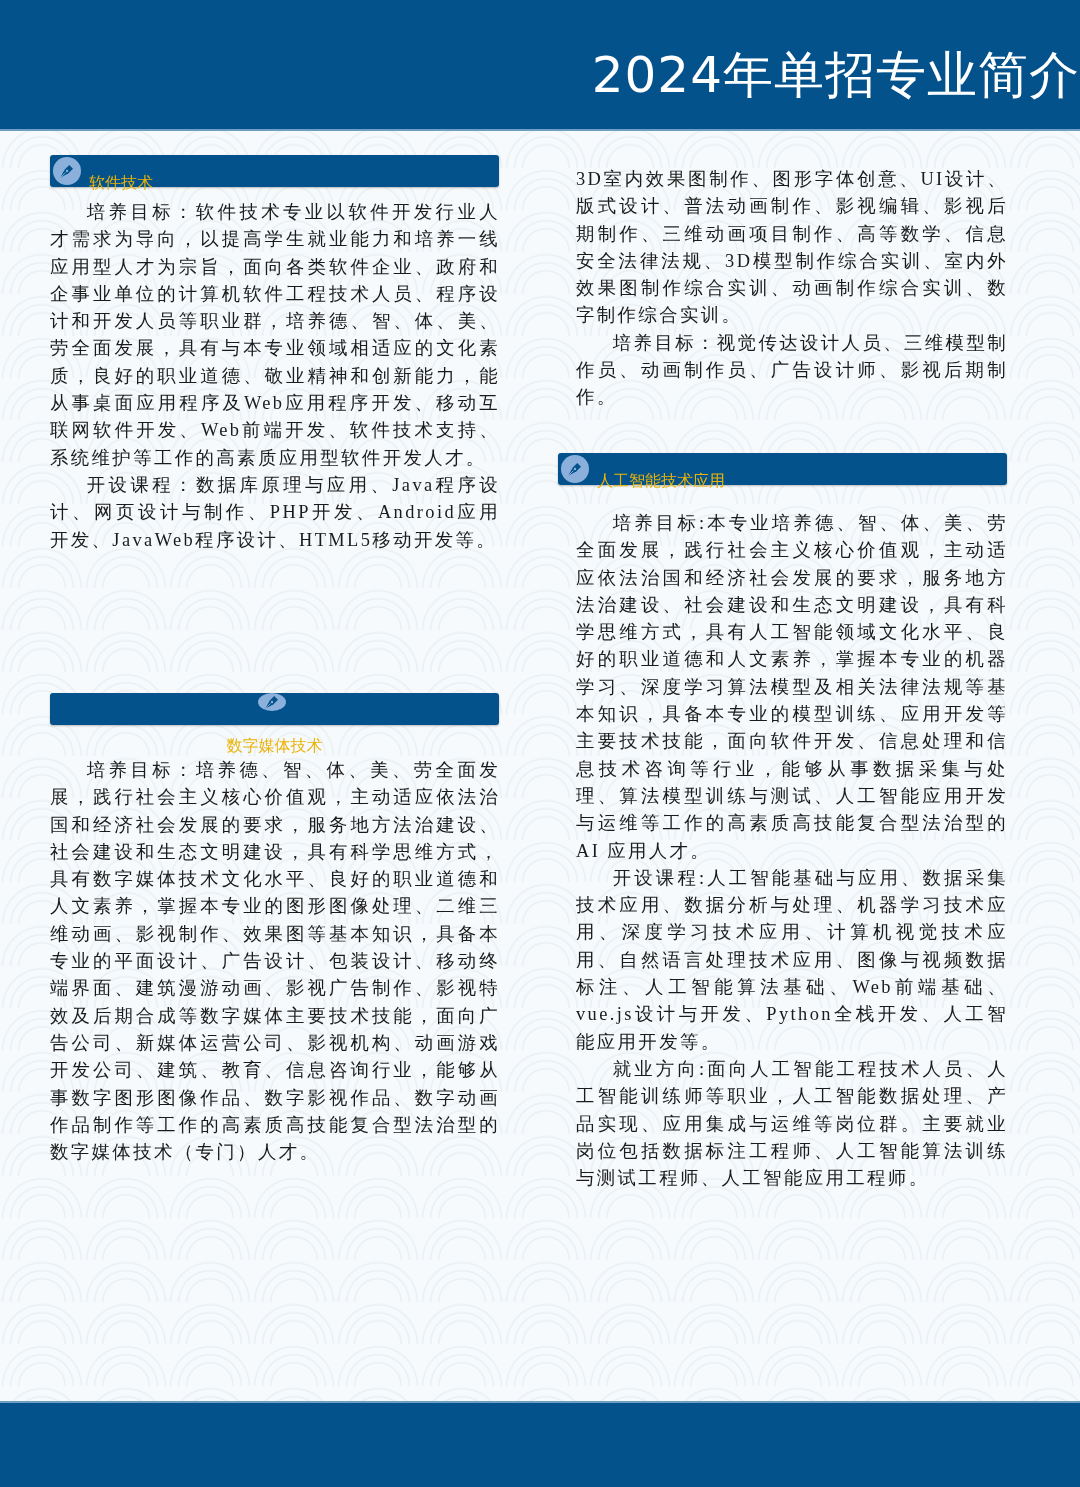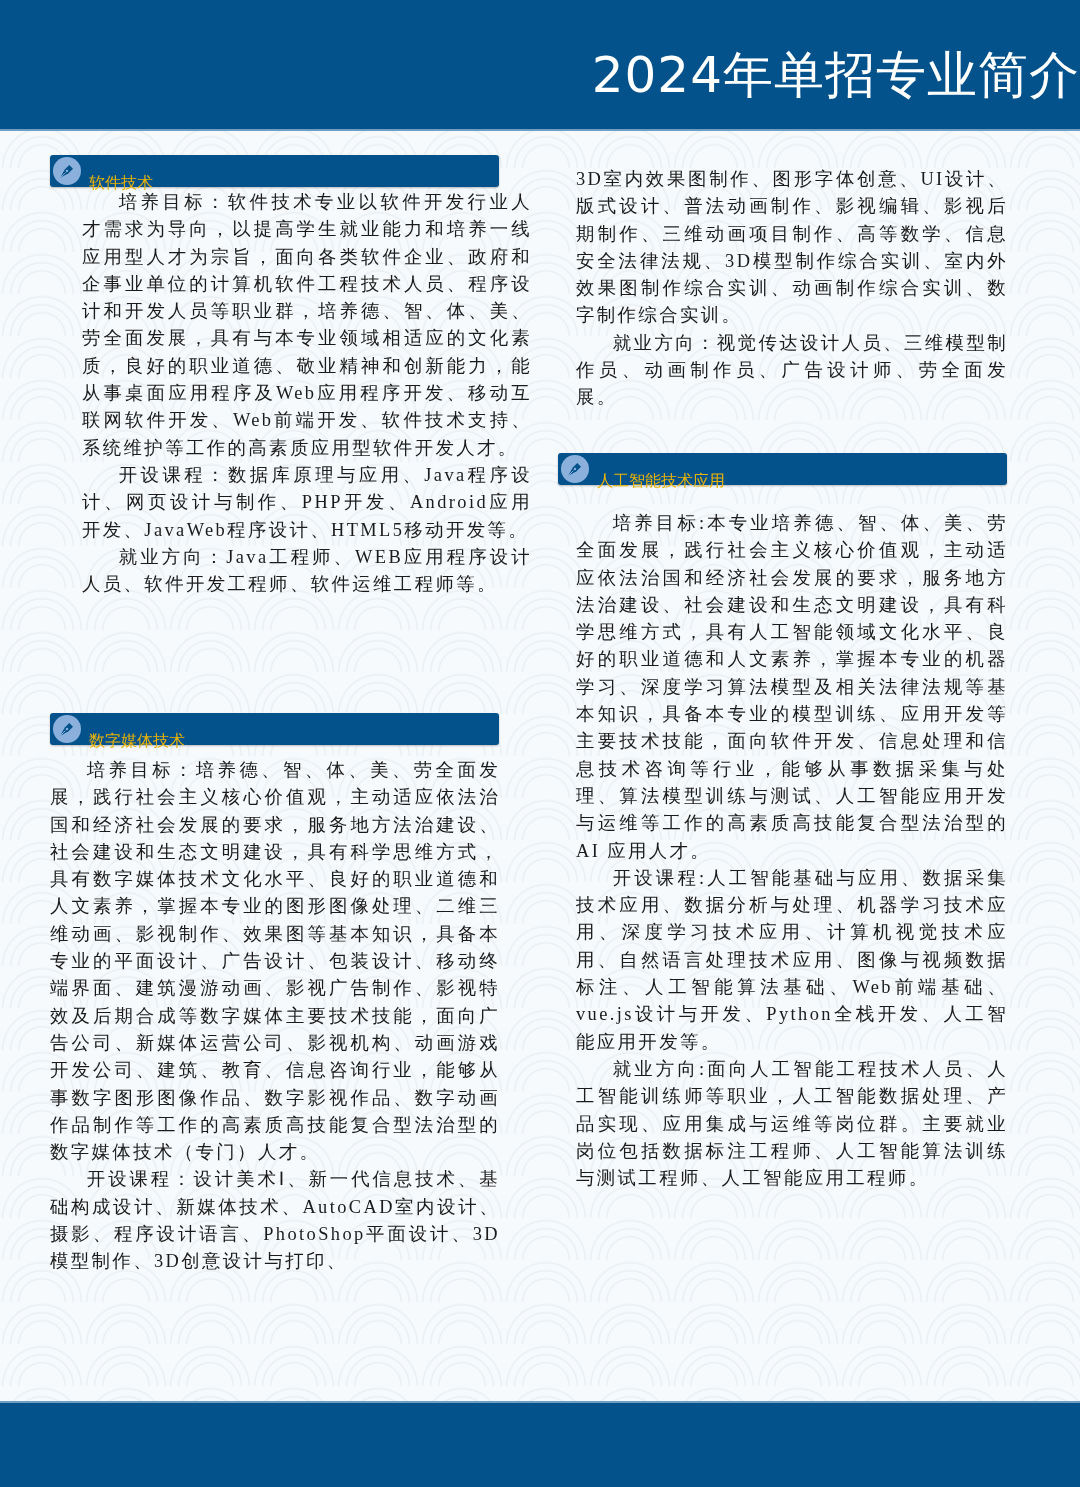--- a/index.html
+++ b/index.html
@@ -81,46 +81,44 @@
   <div class="section-header" style="top:155px;">
     <div class="pen-icon">
       <svg width="18" height="18" viewBox="0 0 24 24">
           <path d="M3 21 L9 10 L15 4 L20 9 L14 15 Z" fill="#03528c"></path>
           <circle cx="12" cy="12" r="1.6" fill="#8bb0dc"></circle>
           <path d="M3 21 L10 14" stroke="#8bb0dc" stroke-width="1.2"></path>
         </svg>
     </div>
     <span class="section-title">软件技术</span>
   </div>
-  <div class="section-body" style="top:189px;margin-left:32px;">
+  <div class="section-body" style="top:199px;">
     <p class="para">培养目标：软件技术专业以软件开发行业人才需求为导向，以提高学生就业能力和培养一线应用型人才为宗旨，面向各类软件企业、政府和企事业单位的计算机软件工程技术人员、程序设计和开发人员等职业群，培养德、智、体、美、劳全面发展，具有与本专业领域相适应的文化素质，良好的职业道德、敬业精神和创新能力，能从事桌面应用程序及Web应用程序开发、移动互联网软件开发、Web前端开发、软件技术支持、系统维护等工作的高素质应用型软件开发人才。</p>
     <p class="para">开设课程：数据库原理与应用、Java程序设计、网页设计与制作、PHP开发、Android应用开发、JavaWeb程序设计、HTML5移动开发等。</p>
-    <p class="para">就业方向：Java工程师、WEB应用程序设计人员、软件开发工程师、软件运维工程师等。</p>
   </div>
 
-  <div class="section-header" style="top:713px;">
+  <div class="section-header" style="top:693px;flex-direction:column;">
     <div class="pen-icon">
       <svg width="18" height="18" viewBox="0 0 24 24">
           <path d="M3 21 L9 10 L15 4 L20 9 L14 15 Z" fill="#03528c"></path>
           <circle cx="12" cy="12" r="1.6" fill="#8bb0dc"></circle>
           <path d="M3 21 L10 14" stroke="#8bb0dc" stroke-width="1.2"></path>
         </svg>
     </div>
     <span class="section-title">数字媒体技术</span>
   </div>
   <div class="section-body" style="top:757px;">
     <p class="para">培养目标：培养德、智、体、美、劳全面发展，践行社会主义核心价值观，主动适应依法治国和经济社会发展的要求，服务地方法治建设、社会建设和生态文明建设，具有科学思维方式，具有数字媒体技术文化水平、良好的职业道德和人文素养，掌握本专业的图形图像处理、二维三维动画、影视制作、效果图等基本知识，具备本专业的平面设计、广告设计、包装设计、移动终端界面、建筑漫游动画、影视广告制作、影视特效及后期合成等数字媒体主要技术技能，面向广告公司、新媒体运营公司、影视机构、动画游戏开发公司、建筑、教育、信息咨询行业，能够从事数字图形图像作品、数字影视作品、数字动画作品制作等工作的高素质高技能复合型法治型的数字媒体技术（专门）人才。</p>
-    <p class="para">开设课程：设计美术Ⅰ、新一代信息技术、基础构成设计、新媒体技术、AutoCAD室内设计、摄影、程序设计语言、PhotoShop平面设计、3D模型制作、3D创意设计与打印、</p>
   </div>
 </div>
 
 <div class="col col-right">
   <div class="section-body" style="top:166px; left:18px; width:432px;">
     <p class="para noindent">3D室内效果图制作、图形字体创意、UI设计、版式设计、普法动画制作、影视编辑、影视后期制作、三维动画项目制作、高等数学、信息安全法律法规、3D模型制作综合实训、室内外效果图制作综合实训、动画制作综合实训、数字制作综合实训。</p>
-    <p class="para">就业方向：视觉传达设计人员、三维模型制作员、动画制作员、广告设计师、劳全面发展。</p>
+    <p class="para">培养目标：视觉传达设计人员、三维模型制作员、动画制作员、广告设计师、影视后期制作。</p>
   </div>
 
   <div class="section-header" style="top:453px;">
     <div class="pen-icon">
       <svg width="18" height="18" viewBox="0 0 24 24">
           <path d="M3 21 L9 10 L15 4 L20 9 L14 15 Z" fill="#03528c"></path>
           <circle cx="12" cy="12" r="1.6" fill="#8bb0dc"></circle>
           <path d="M3 21 L10 14" stroke="#8bb0dc" stroke-width="1.2"></path>
         </svg>
     </div>

